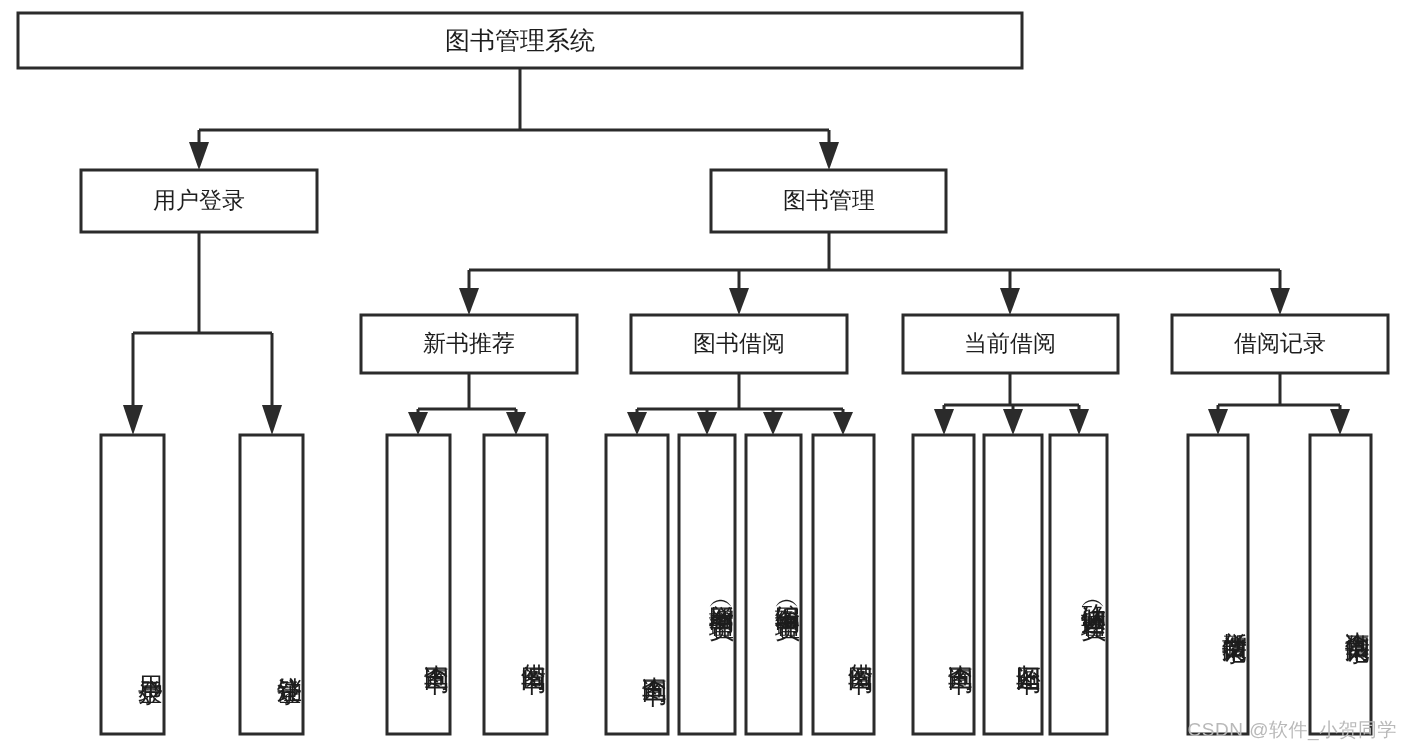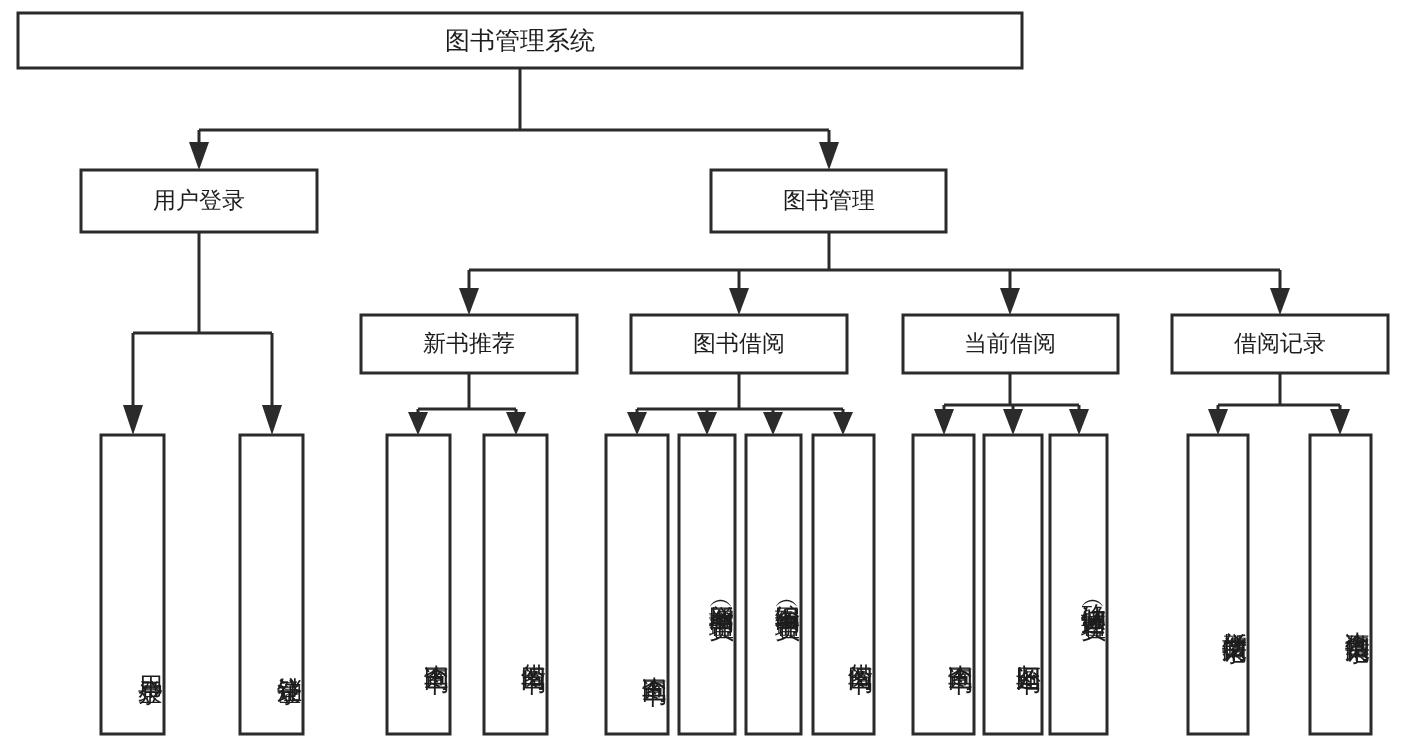--- a/index.html
+++ b/index.html
@@ -198,13 +198,14 @@
     <div class="node-label-v" style="left:813px; top:435px; width:61px; height:299px; padding-top:63px;">借阅图书</div>
 
     <div class="node-label-v" style="left:913px; top:435px; width:61px; height:299px; padding-top:63px;">查询图书</div>
     <div class="node-label-v" style="left:984px; top:435px; width:58px; height:299px; padding-top:63px;">归还图书</div>
     <div class="node-label-v" style="left:1050px; top:435px; width:57px; height:299px; padding-top:8px;">确认归还（管理员）</div>
 
     <div class="node-label-v" style="left:1188px; top:435px; width:60px; height:299px; padding-top:32px;">新增借阅记录</div>
     <div class="node-label-v" style="left:1310px; top:435px; width:61px; height:299px; padding-top:32px;">查询借阅记录</div>
   </div>
 
+  <div class="watermark">CSDN @软件_小贺同学</div>
 </div>
 
 </body></html>

